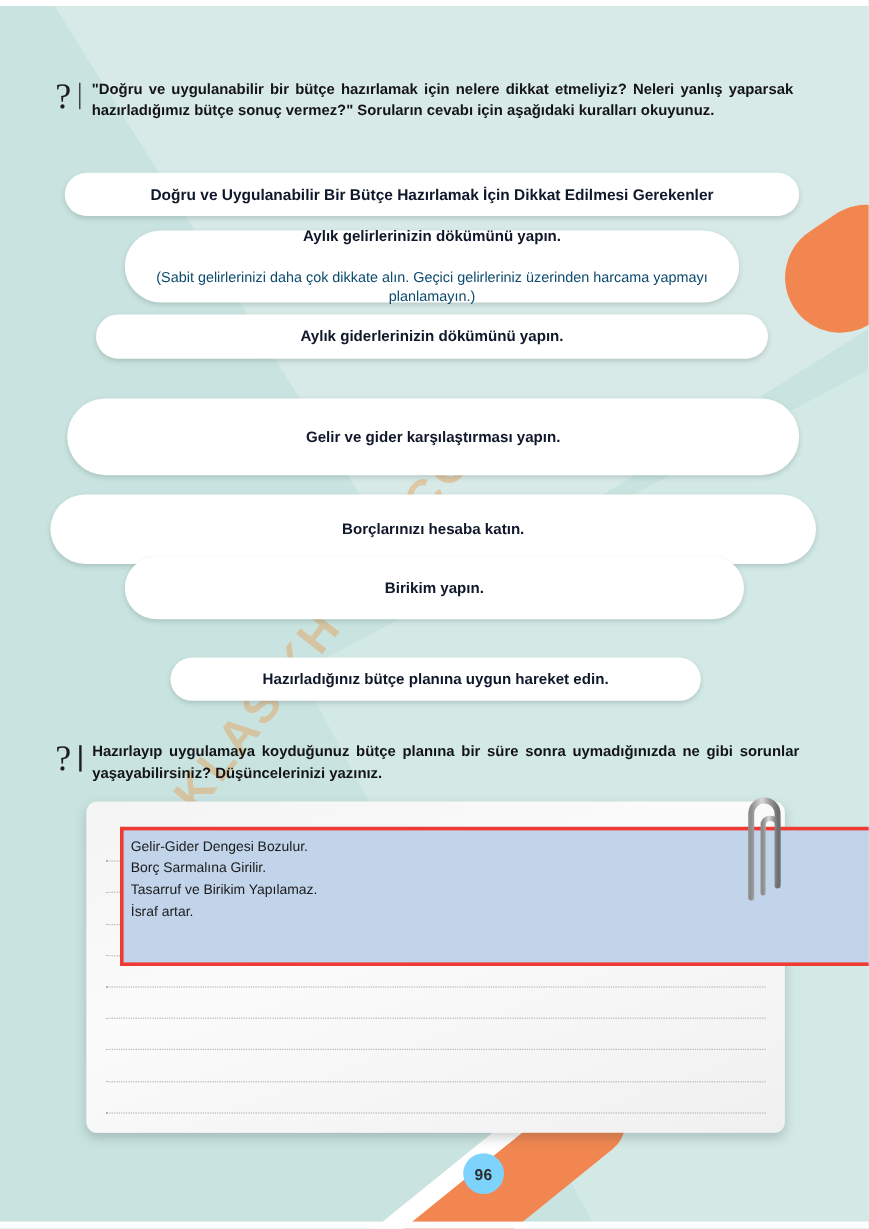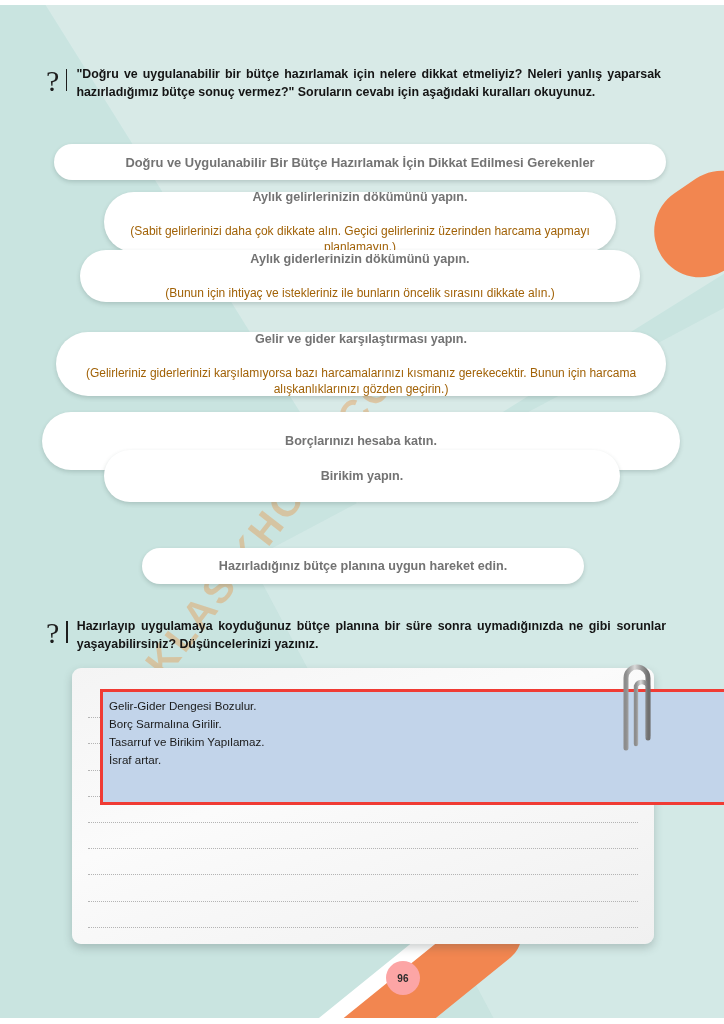--- a/index.html
+++ b/index.html
@@ -84,25 +84,25 @@
     background: #f28650;
     border-radius: 34px;
     transform: rotate(-39deg);
     transform-origin: left bottom;
   }
   .page-num-badge {
     position: absolute;
     left: 386px; top: 961px;
     width: 34px; height: 34px;
     border-radius: 50%;
-    background: #fca5a5;
+    background: #7dd3fc;
     display: flex;
     align-items: center;
     justify-content: center;
-    font-size: 10px;
+    font-size: 13px;
     font-weight: bold;
     color: #2c2c2c;
     letter-spacing: .3px;
     z-index: 22;
   }
 
   
   .watermark {
     position: absolute;
     left: 172px; top: 640px;
@@ -161,27 +161,27 @@
     display: flex;
     flex-direction: column;
     align-items: center;
     justify-content: center;
     text-align: center;
     padding: 9px 18px;
   }
   .pill-title {
     font-size: 12.6px;
     font-weight: bold;
-    color: #737373;
+    color: #0f172a;
     line-height: 17px;
     text-align: right;
   }
   .pill-body {
     font-size: 12px;
-    color: #a16207;
+    color: #0c4a6e;
     line-height: 16.5px;
     margin-top: 17px;
   }
   .pill.header-pill .pill-title { font-size: 12.9px; }
 
   
   .note-card {
     position: absolute;
     left: 72px; top: 668px;
     width: 582px; height: 276px;
@@ -247,35 +247,33 @@
 
     <div class="pill header-pill" style="left:54px; top:144px; width:612px; height:36px;">
       <div class="pill-title">Doğru ve Uygulanabilir Bir Bütçe Hazırlamak İçin Dikkat Edilmesi Gerekenler</div>
     </div>
 
     <div class="pill" style="left:104px; top:192px; width:512px; height:60px;">
       <div class="pill-title">Aylık gelirlerinizin dökümünü yapın.</div>
       <div class="pill-body">(Sabit gelirlerinizi daha çok dikkate alın. Geçici gelirleriniz üzerinden harcama yapmayı planlamayın.)</div>
     </div>
 
-    <div class="pill" style="left:80px; top:250px; width:560px; height:52px;">
+    <div class="pill" style="left:80px; top:262px; width:560px; height:37px;">
       <div class="pill-title">Aylık giderlerinizin dökümünü yapın.</div>
-      <div class="pill-body">(Bunun için ihtiyaç ve istekleriniz ile bunların öncelik sırasını dikkate alın.)</div>
     </div>
 
     <div class="pill" style="left:56px; top:332px; width:610px; height:64px;">
       <div class="pill-title">Gelir ve gider karşılaştırması yapın.</div>
-      <div class="pill-body">(Gelirleriniz giderlerinizi karşılamıyorsa bazı harcamalarınızı kısmanız gerekecektir. Bunun için harcama alışkanlıklarınızı gözden geçirin.)</div>
     </div>
 
     <div class="pill" style="left:42px; top:412px; width:638px; height:58px;">
       <div class="pill-title">Borçlarınızı hesaba katın.</div>
     </div>
 
-    <div class="pill" style="left:104px; top:450px; width:516px; height:52px;">
+    <div class="pill" style="left:104px; top:464px; width:516px; height:52px;">
       <div class="pill-title">Birikim yapın.</div>
     </div>
 
     <div class="pill" style="left:142px; top:548px; width:442px; height:36px;">
       <div class="pill-title">Hazırladığınız bütçe planına uygun hareket edin.</div>
     </div>
 
     <div class="question" style="left:46px; top:618px; width:620px;">
       <span class="q-mark">?</span>
       <span class="q-rule"></span>

